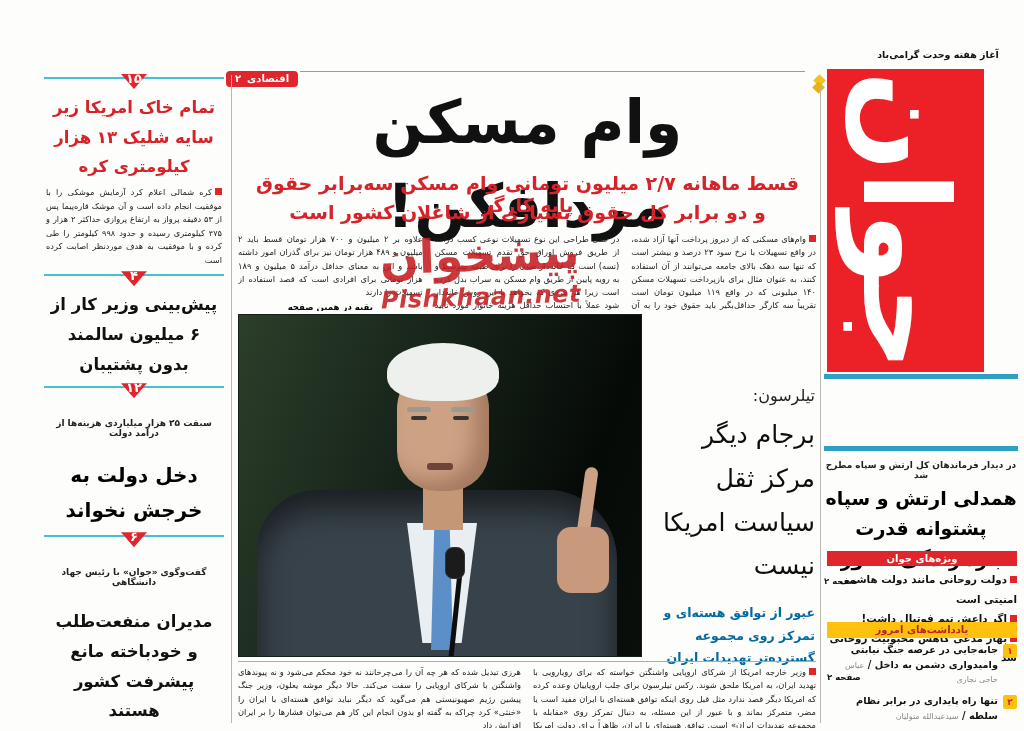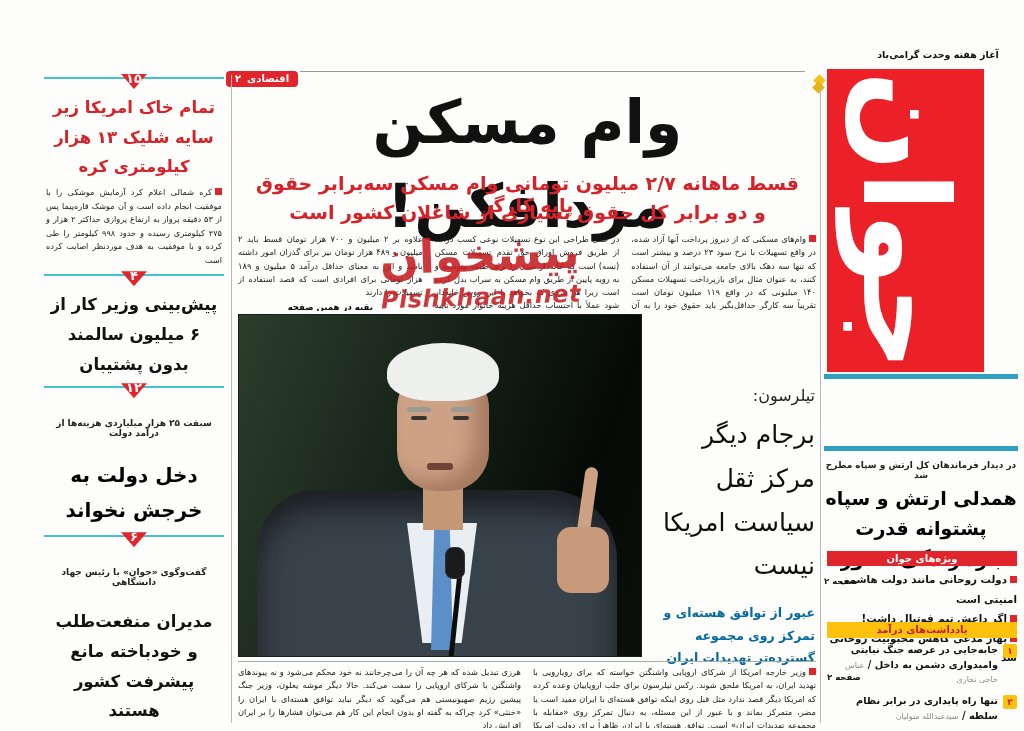--- a/index.html
+++ b/index.html
@@ -205,21 +205,21 @@
   </div>
 
   <div class="abs banner-red">ویژه‌های جوان</div>
   <div class="abs specials">
     <div><span class="bullet"></span><span>دولت روحانی مانند دولت هاشمی امنیتی است</span></div>
     <div><span class="bullet"></span><span>اگر داعش تیم فوتبال داشت!</span></div>
     <div><span class="bullet"></span><span>بهار مدعی کاهش محبوبیت روحانی شد</span></div>
     <div class="pg">صفحه ۲</div>
   </div>
 
-  <div class="abs banner-yellow">یادداشت‌های درآمد</div>
+  <div class="abs banner-yellow">یادداشت‌های امروز</div>
   <div class="abs notes">
     <div class="note">
       <span class="nsq">۱</span>
       <span class="ntxt"><span>جابه‌جایی در عرصه جنگ نیابتی وامیدواری دشمن به داخل</span> / <span class="nauth">عباس حاجی نجاری</span></span>
     </div>
     <div class="note">
       <span class="nsq">۲</span>
       <span class="ntxt"><span>تنها راه پایداری در برابر نظام سلطه</span> / <span class="nauth">سیدعبدالله متولیان</span></span>
     </div>
     <div class="note">

